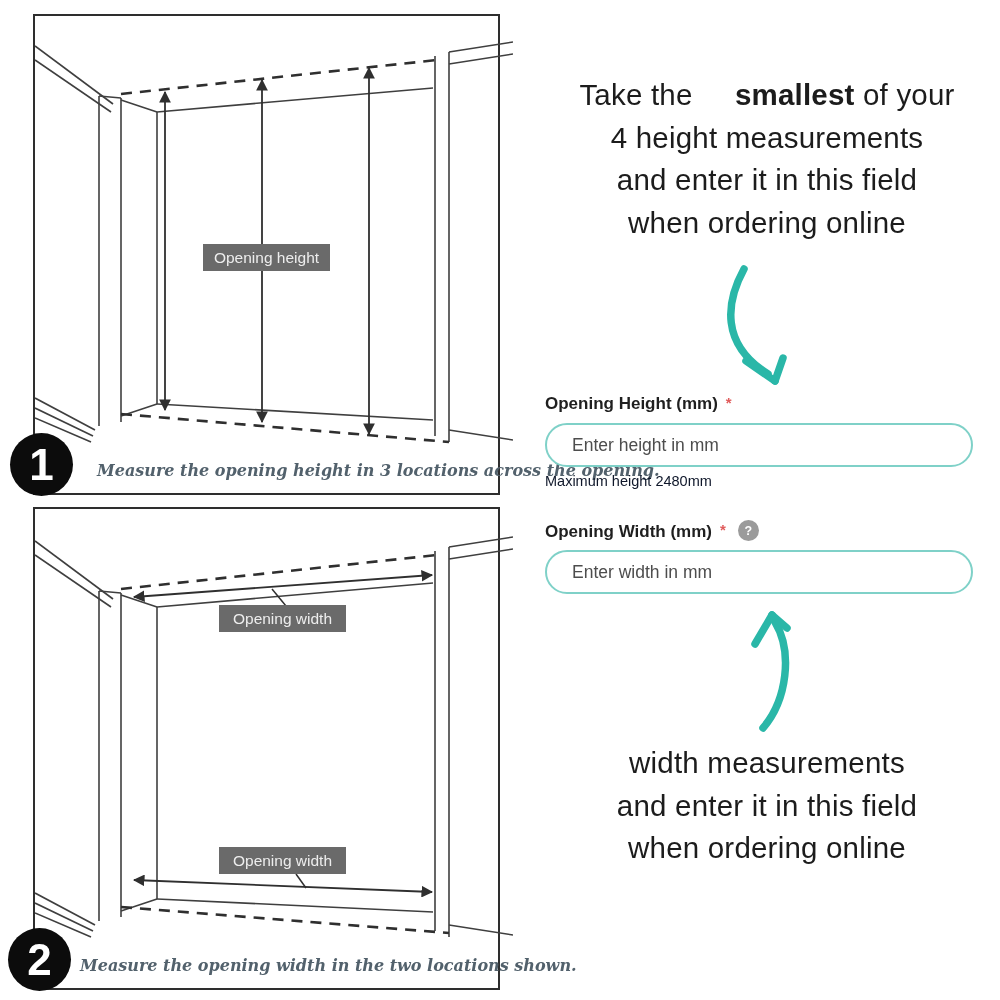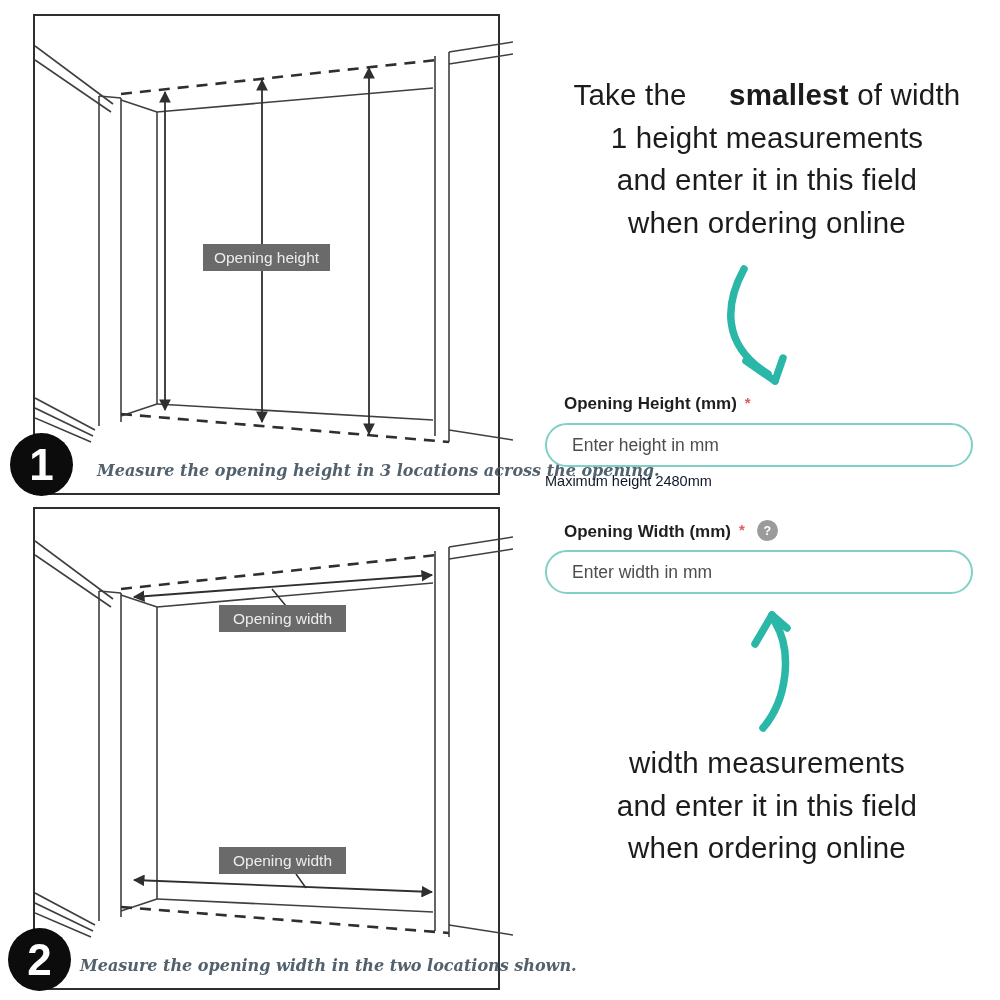--- a/index.html
+++ b/index.html
@@ -26,21 +26,21 @@
   .instr{position:absolute;left:538px;width:458px;text-align:center;color:#1c1c1c;
          font-size:29.5px;line-height:42.5px;letter-spacing:.2px;}
   .instr b{font-weight:700;margin-left:34px;}
   .instr-top{top:74px;}
   .instr-bottom{top:742px;}
 
   .curve-arrow{position:absolute;}
   .arrow-down{left:710px;top:264px;}
   .arrow-up{left:735px;top:600px;}
 
-  .field-label{position:absolute;left:564px;font-size:17px;font-weight:700;color:#1f1f1f;
+  .field-label{position:absolute;left:545px;font-size:17px;font-weight:700;color:#1f1f1f;
                display:flex;align-items:center;justify-content:flex-end;}
   .label-h{top:394px;}
   .label-w{top:521px;}
   .req{color:#e05b5b;font-size:15px;margin-left:8px;position:relative;top:-2px;font-weight:700;}
   .help-badge{display:inline-flex;align-items:center;justify-content:center;width:21px;height:21px;
               border-radius:50%;background:#9b9b9b;color:#fff;font-size:12.5px;font-weight:700;
               margin-left:12px;position:relative;top:-1px;cursor:pointer;}
 
   .pill-input{position:absolute;left:545px;width:428px;height:44px;box-sizing:border-box;
               border:2px solid #7fd1c8;border-radius:23px;padding:16px 25px;font-size:17.5px;color:#333;
@@ -149,22 +149,22 @@
   </div>
 
   <div class="badge badge1">
     <span>1</span>
   </div>
   <div class="badge badge2">
     <span>2</span>
   </div>
 
   <div class="instr instr-top">
-    <div><span>Take the </span><b>smallest</b><span> of width</span></div>
-    <div>1 height measurements</div>
+    <div><span>Take the </span><b>smallest</b><span> of your</span></div>
+    <div>4 height measurements</div>
     <div>and enter it in this field</div>
     <div>when ordering online</div>
   </div>
 
   <svg class="curve-arrow arrow-down" width="92" height="124" viewBox="0 0 92 124">
     <g stroke="#2ab7a8" stroke-width="7.5" fill="none" stroke-linecap="round">
       <path d="M34 5 C16 38 10 80 58 110"></path>
       <path d="M36 97 L65 117"></path>
       <path d="M73 94 L65 117"></path>
     </g>

